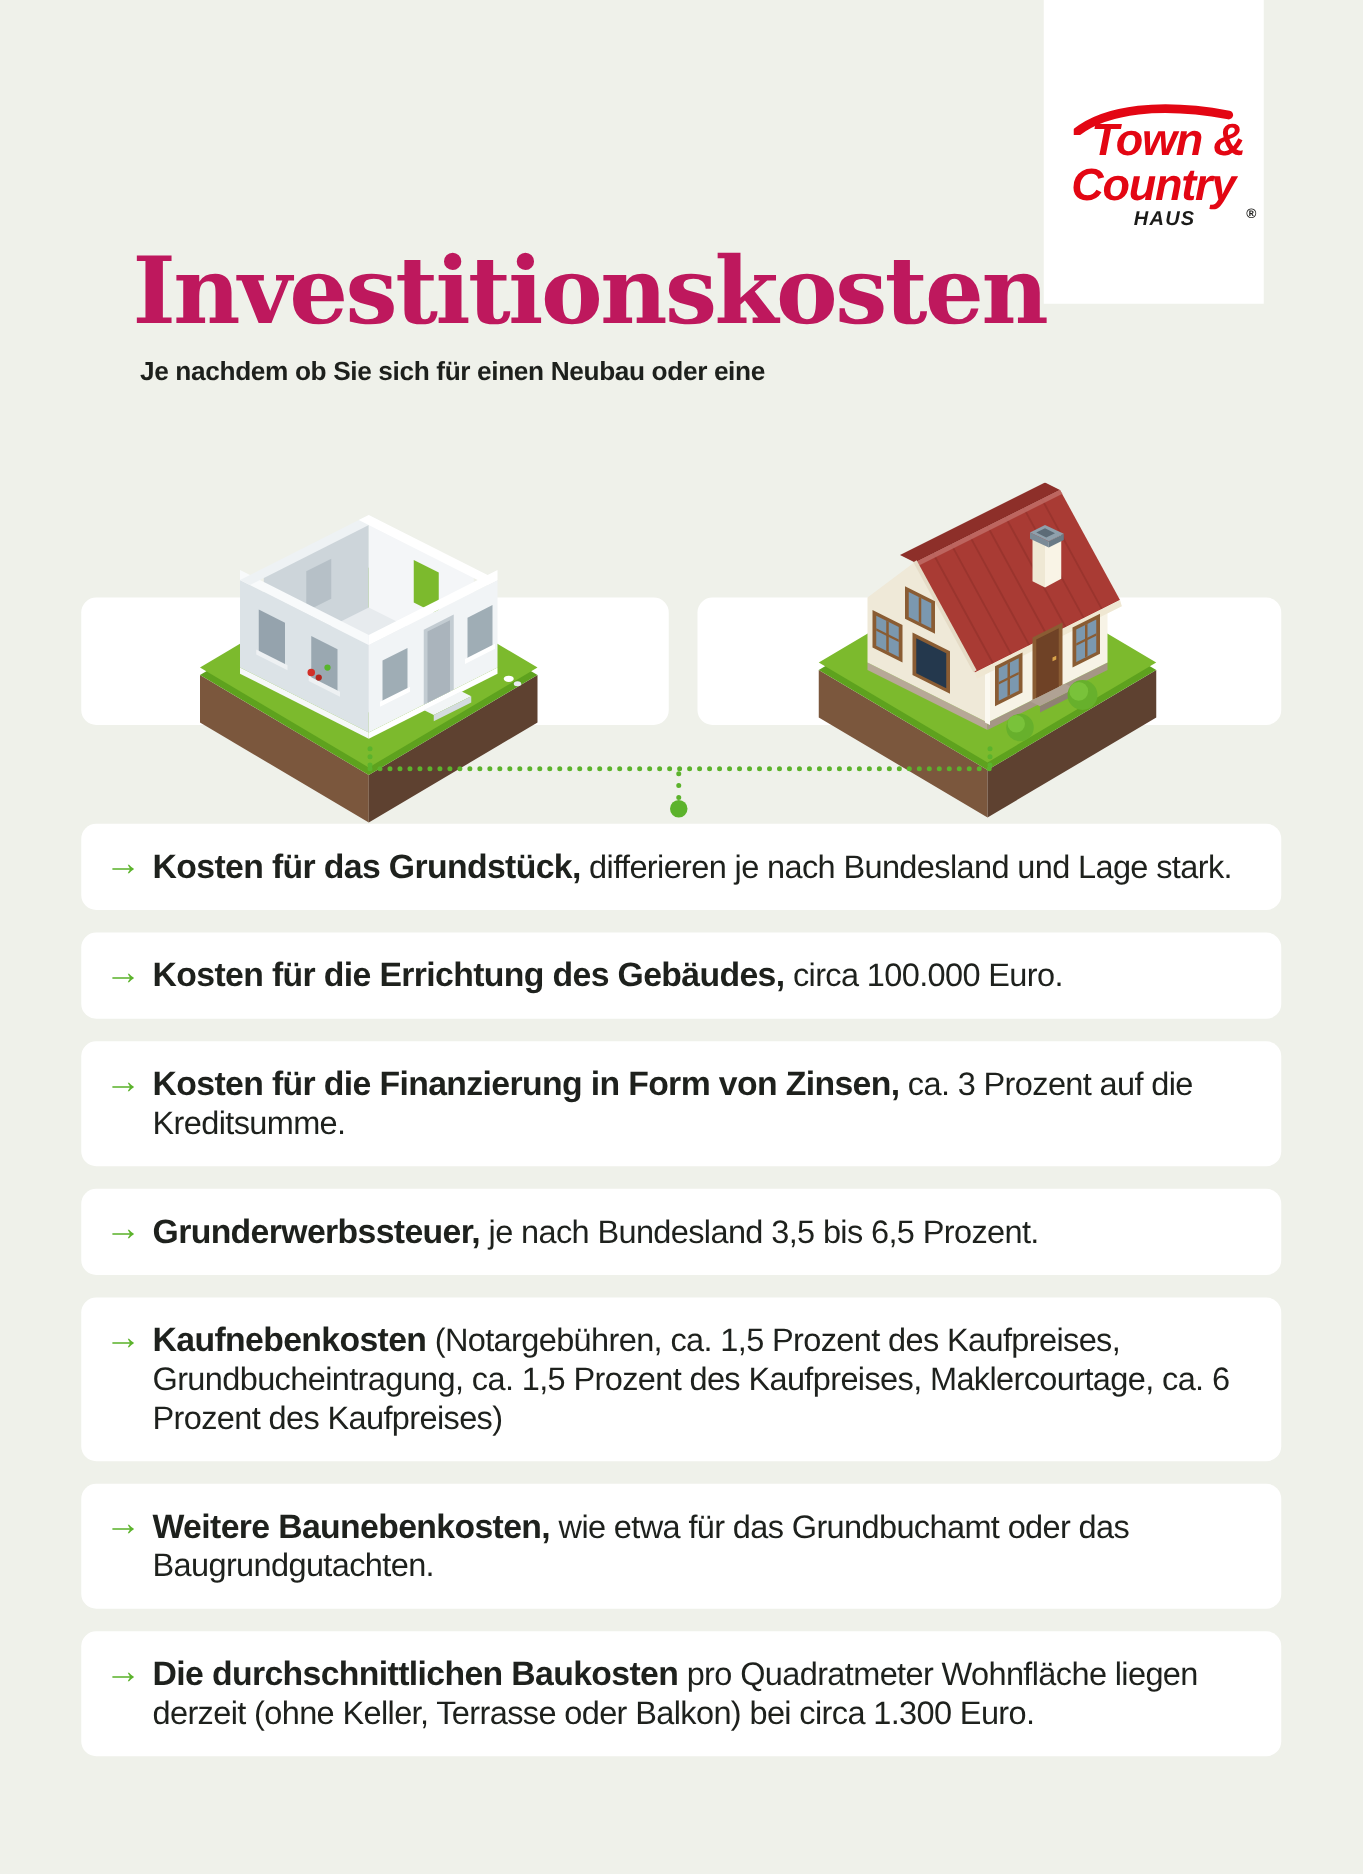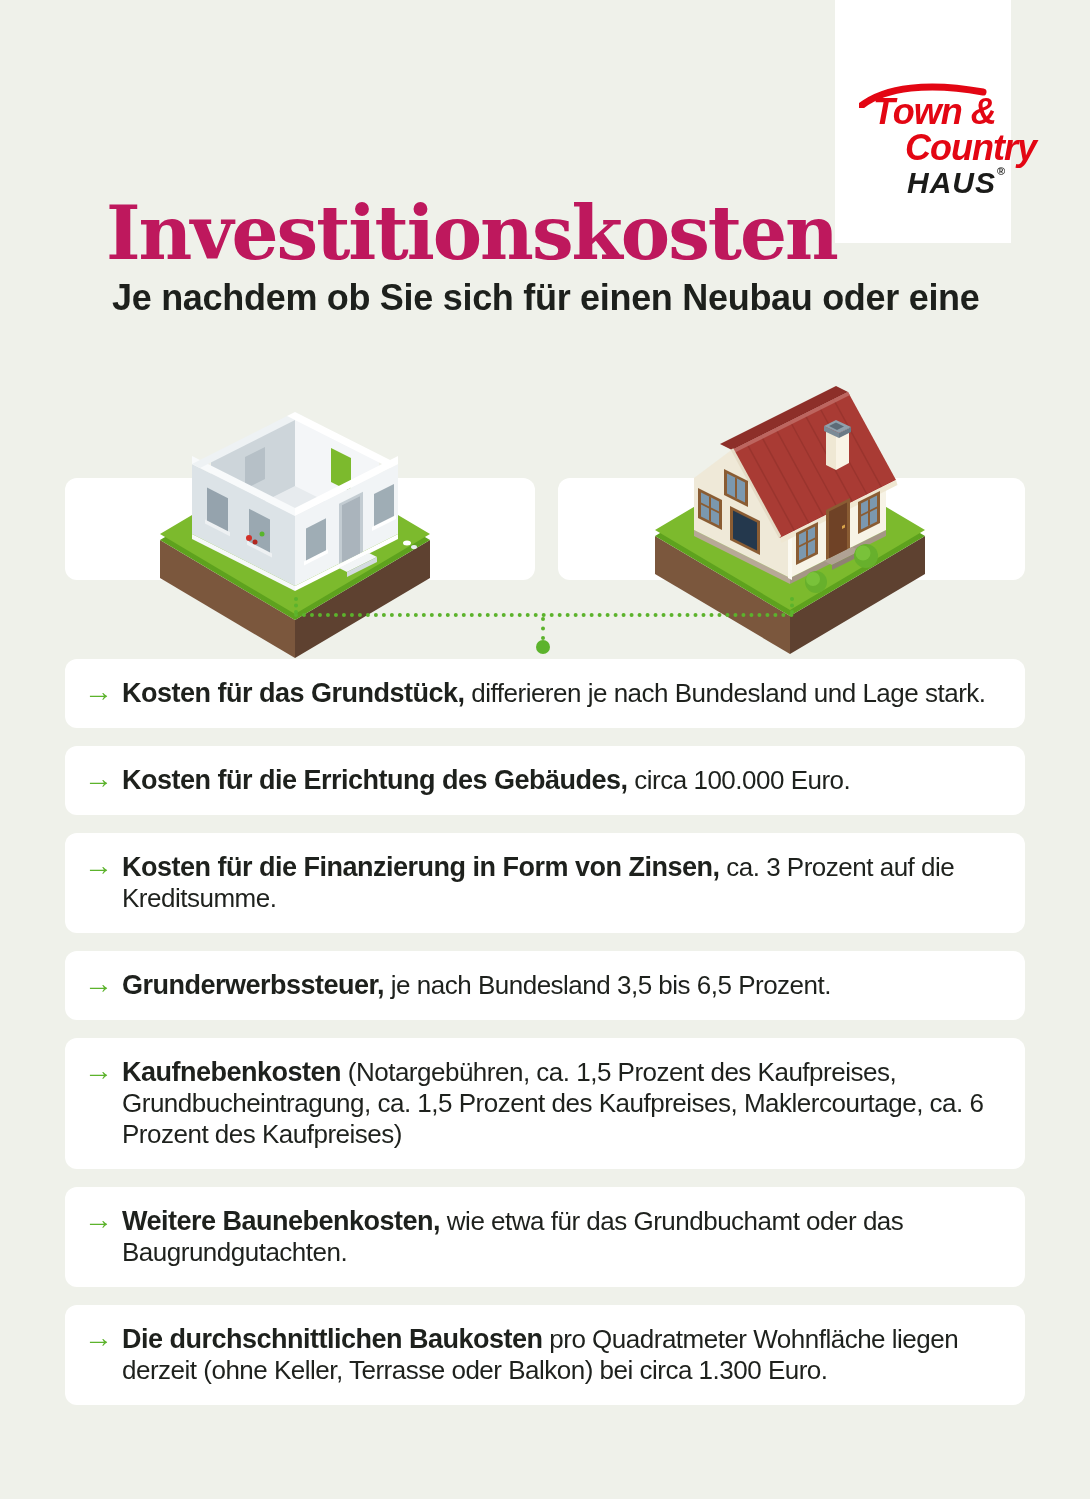--- a/index.html
+++ b/index.html
@@ -7,30 +7,30 @@
     width:1090px;height:1499px;position:relative;overflow:hidden;
     background:#eff1ea;
     font-family:"Liberation Sans",sans-serif;
     color:#1e211d;
   }
   
   .logo-box{position:absolute;left:835px;top:0;width:176px;height:243px;background:#ffffff;}
   .logo{position:absolute;left:16px;top:86px;width:160px;height:140px;font-style:italic;font-weight:bold;line-height:1;}
   .logo-swash{position:absolute;left:8px;top:-4px;}
   .logo-town{position:absolute;left:22px;top:8px;font-size:36px;color:#e30613;letter-spacing:-1px;}
-  .logo-country{position:absolute;left:6px;top:44px;font-size:36px;color:#e30613;letter-spacing:-1px;margin-left:48px;}
-  .logo-haus{position:absolute;left:56px;top:82px;font-size:30px;color:#1b1b19;letter-spacing:1px;}
+  .logo-country{position:absolute;left:6px;top:44px;font-size:36px;color:#e30613;letter-spacing:-1px;}
+  .logo-haus{position:absolute;left:56px;top:82px;font-size:16px;color:#1b1b19;letter-spacing:1px;}
   .logo-reg{position:absolute;left:146px;top:80px;font-size:11px;color:#1b1b19;font-style:normal;}
   
   .title{
     position:absolute;left:106px;top:140px;
     font-family:"DejaVu Serif",serif;font-weight:bold;
     font-size:74px;letter-spacing:-2px;color:#be185d;
   }
-  .intro{position:absolute;left:112px;top:279px;font-size:36px;font-weight:bold;line-height:38px;letter-spacing:-0.3px;color:#1d201c;}
+  .intro{position:absolute;left:112px;top:279px;font-size:21px;font-weight:bold;line-height:38px;letter-spacing:-0.3px;color:#1d201c;}
   
   .hero-card{position:absolute;top:478px;height:102px;background:#ffffff;border-radius:12px;z-index:1;}
   .hero-card.left{left:65px;width:470px;}
   .hero-card.right{left:558px;width:467px;}
   .house-svg{position:absolute;z-index:2;}
   .house-svg.left{left:145px;top:390px;}
   .house-svg.right{left:640px;top:386px;}
   
   .conn{position:absolute;z-index:3;}
   .conn.v{width:0;border-left:4px dotted #5cb32c;}

